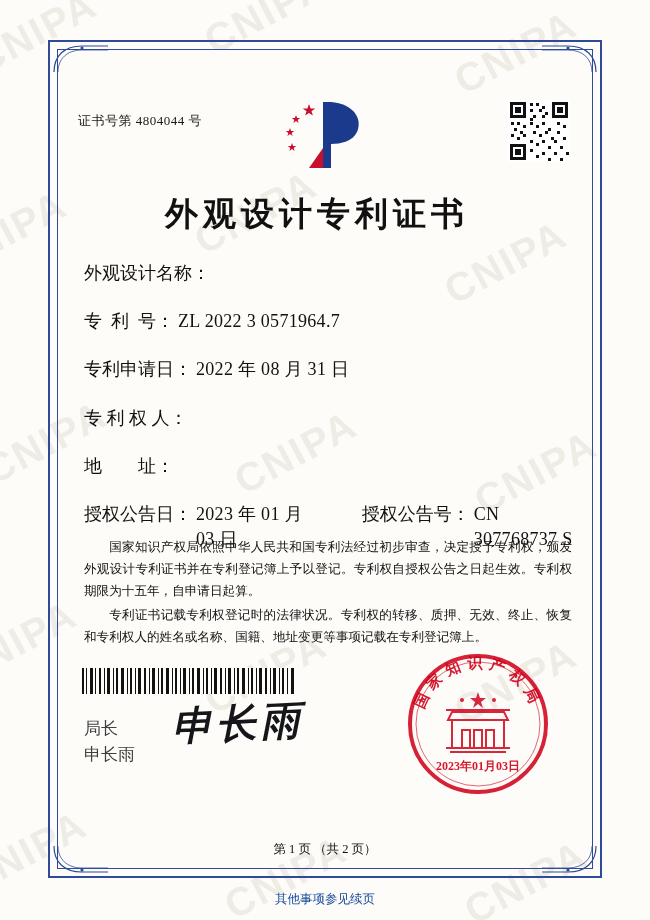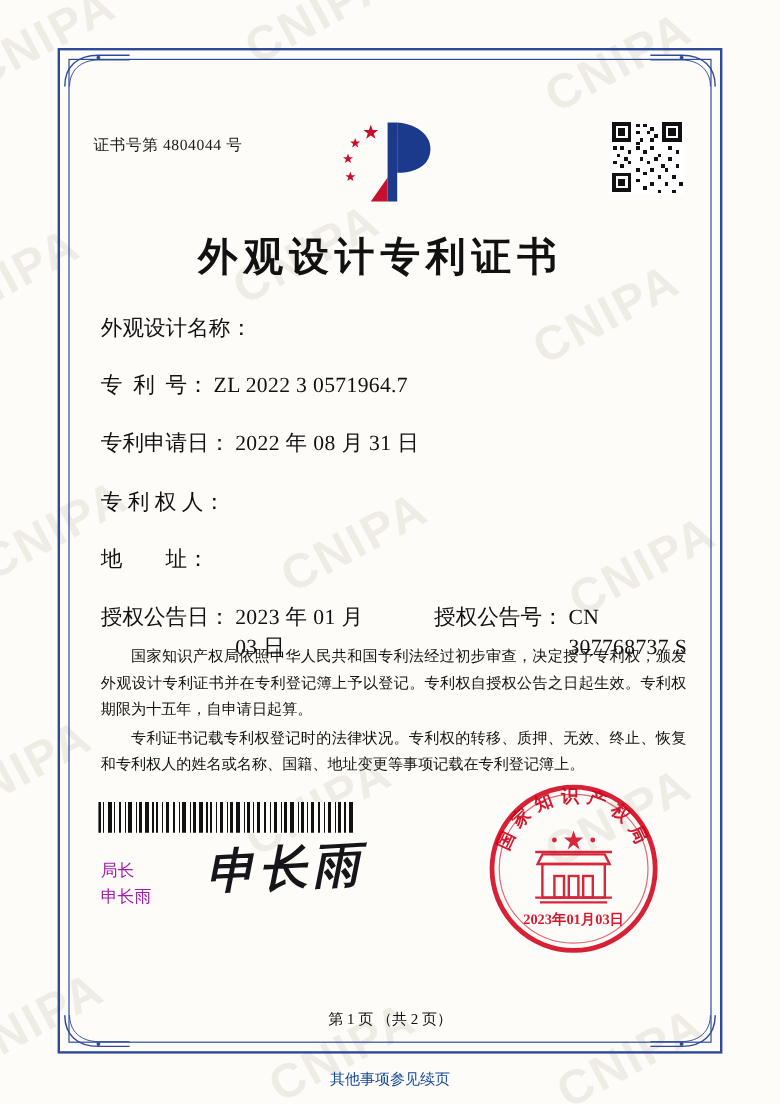--- a/index.html
+++ b/index.html
@@ -181,23 +181,23 @@
     top: 612px;
     width: 214px;
     height: 26px;
   }
 
   
   .sig-block {
     position: absolute;
     left: 22px;
     top: 660px;
-    font-size: 14px;
+    font-size: 17px;
     line-height: 1.55;
-    color: #a21caf;
+    color: #404040;
   }
   .sig-hand {
     position: absolute;
     left: 110px;
     top: 640px;
     font-family: "DejaVu Serif", serif;
     font-size: 40px;
     font-style: italic;
     font-weight: bold;
     color: #15151a;

